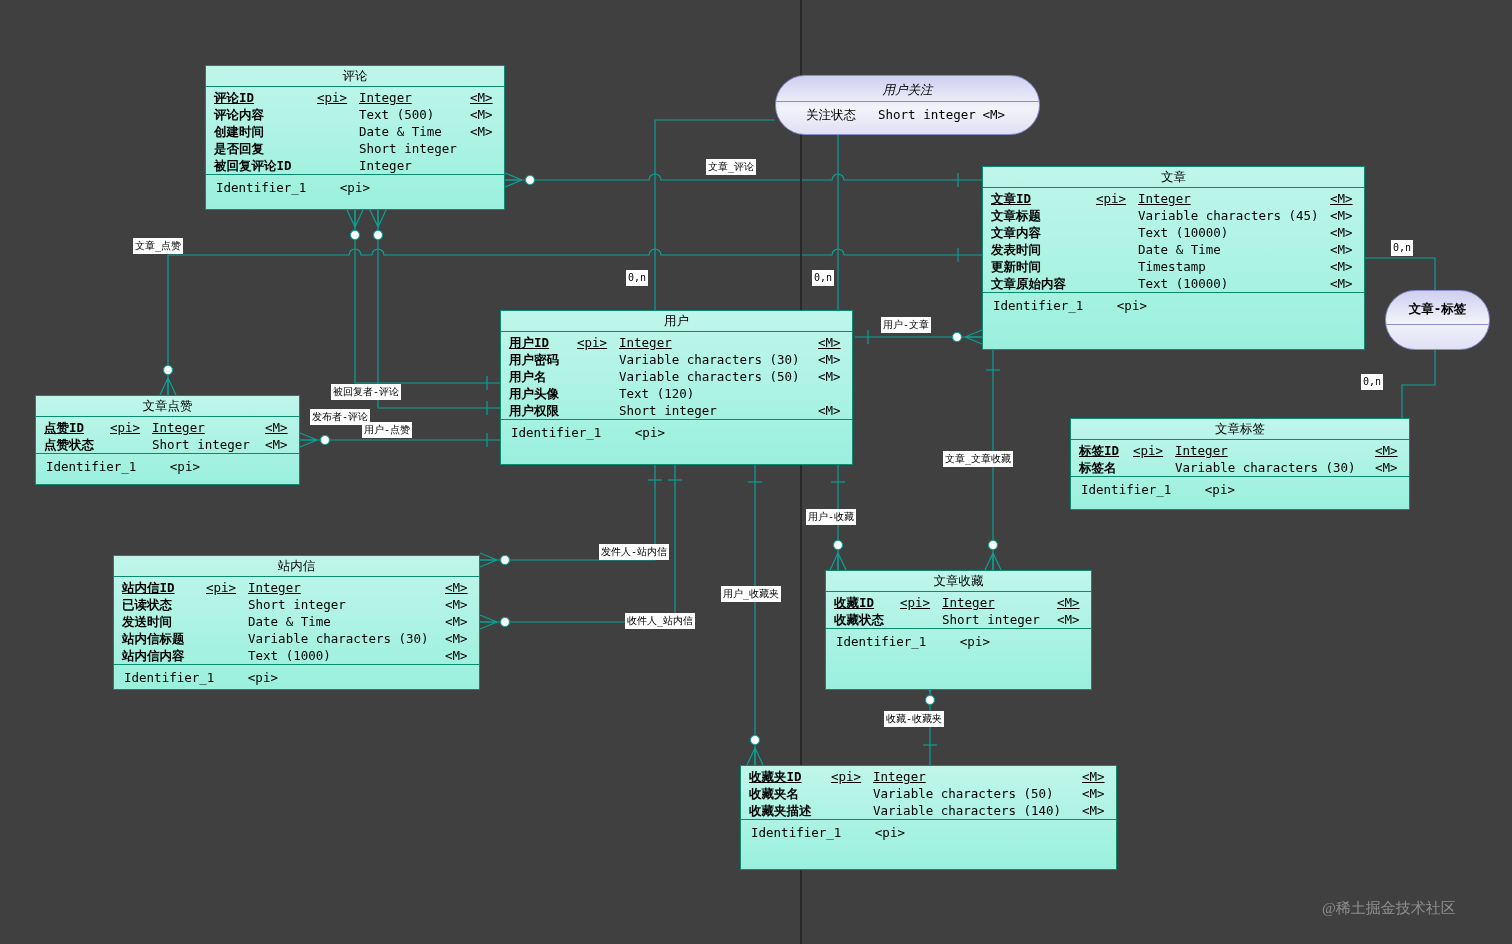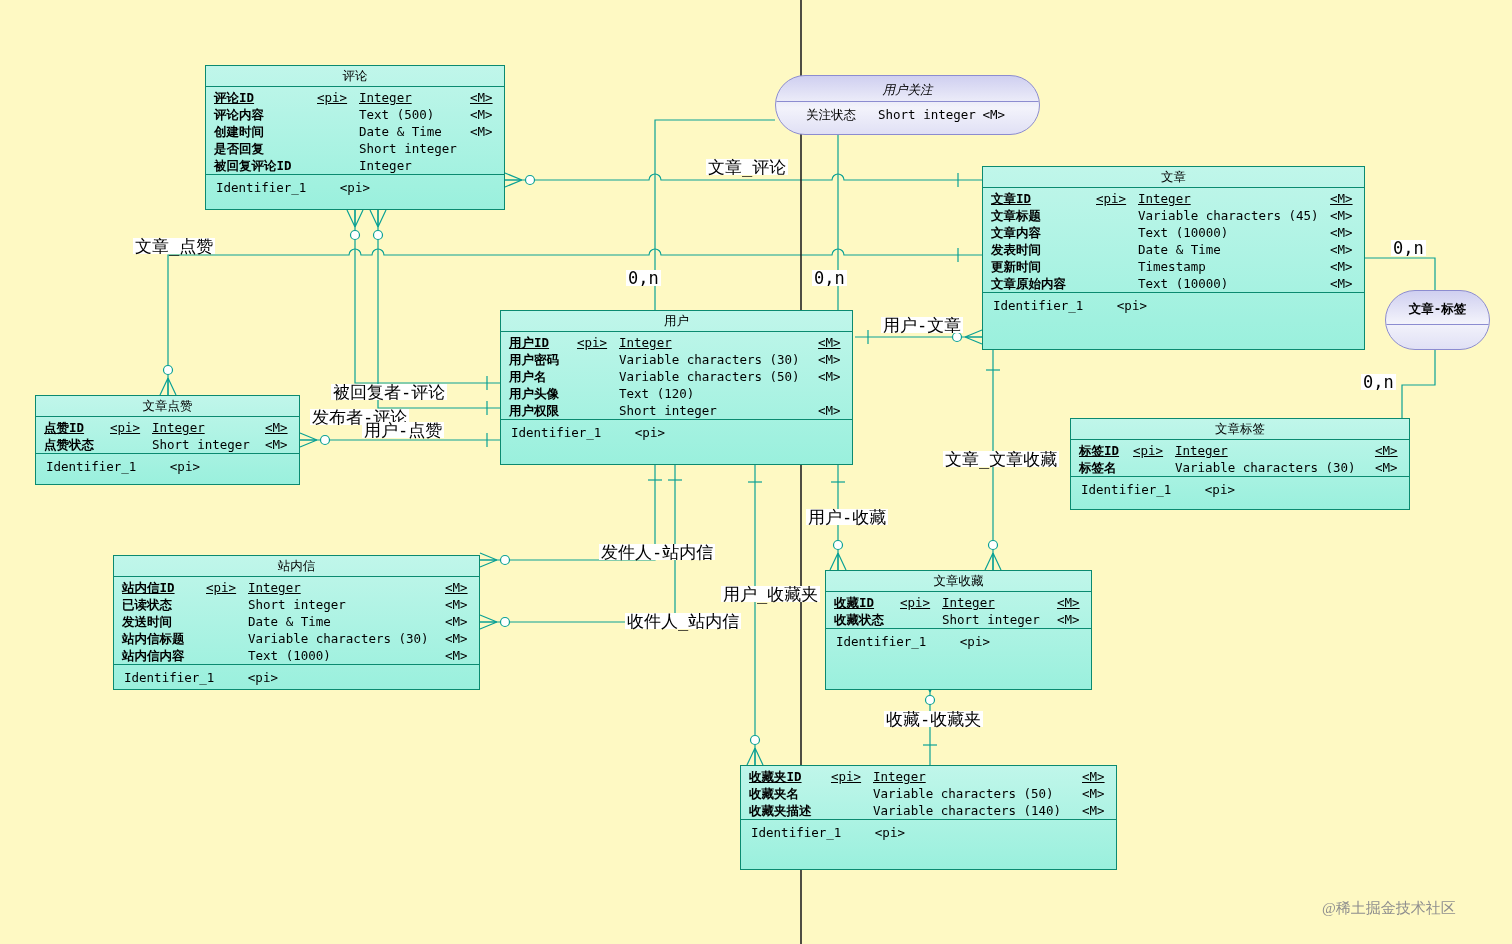--- a/index.html
+++ b/index.html
@@ -1,16 +1,16 @@
 <!DOCTYPE html>
 <html><head>
 <meta charset="utf-8">
 <style>
   html,body{margin:0;padding:0;background:#fff;}
-  #canvas{position:relative;width:1512px;height:944px;background:#fef9c3;overflow:hidden;
+  #canvas{position:relative;width:1512px;height:944px;background:#404040;overflow:hidden;
           font-family:"DejaVu Sans Mono","Liberation Mono",monospace;}
   #wires{position:absolute;left:0;top:0;z-index:0;}
   .rl{stroke:#0ba195;stroke-width:1.2;fill:none;}
   .dot{stroke:#0ba195;stroke-width:1.2;fill:#ffffff;}
   .divider{stroke:#222;stroke-width:1.6;}
 
   .ent{position:absolute;z-index:2;box-sizing:border-box;display:flex;flex-direction:column;
        background:linear-gradient(180deg,#c0f6ea 0%,#9af0dd 100%);
        border:1.6px solid #0b8a70;color:#000;font-size:12.5px;line-height:17px;}
   .et{flex:0 0 auto;height:20px;line-height:20px;text-align:center;border-bottom:1.4px solid #0b8a70;}
@@ -27,21 +27,21 @@
   .assoc{position:absolute;z-index:2;box-sizing:border-box;border-radius:30px;overflow:hidden;
          background:linear-gradient(180deg,#cfcff0 0%,#f3f3fb 55%,#e0e0f5 100%);
          border:1.4px solid #8c8cd0;color:#000;font-size:12.5px;}
   .as-title{height:25px;line-height:27px;text-align:center;border-bottom:1.2px solid #8c8cd0;font-style:italic;}
   .as-title2{height:33px;line-height:35px;text-align:center;border-bottom:1.2px solid #8c8cd0;font-weight:bold;}
   .as-row{display:flex;padding:5px 34px 0 30px;white-space:nowrap;}
   .as-name{flex:0 0 auto;width:72px;}
   .as-type{flex:1 1 auto;}
   .as-m{flex:0 0 auto;}
 
-  .rlabel,.card{position:absolute;z-index:3;font-size:17px;line-height:16px;color:#000;
+  .rlabel,.card{position:absolute;z-index:3;font-size:10px;line-height:16px;color:#000;
                 background:#fff;padding:0 2px;white-space:nowrap;}
   .watermark{position:absolute;z-index:3;font-size:15px;color:#8f8f8f;
              font-family:Liberation Serif, serif;}
 </style>
 </head>
 <body>
 
 <div id="canvas">
 
   <svg id="wires" width="1512" height="944">

